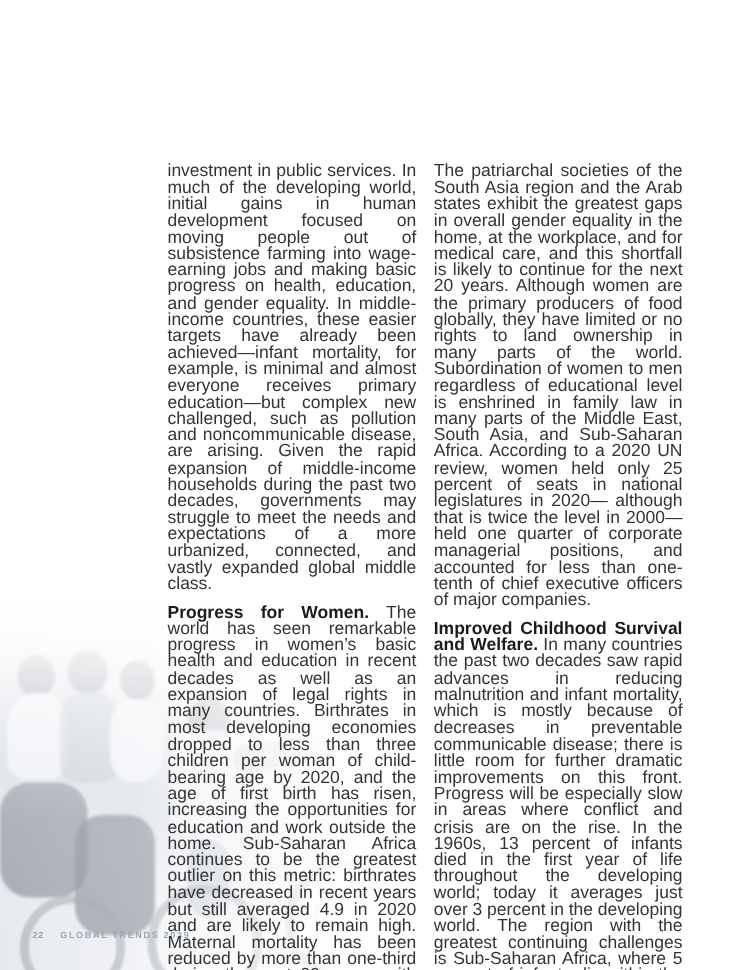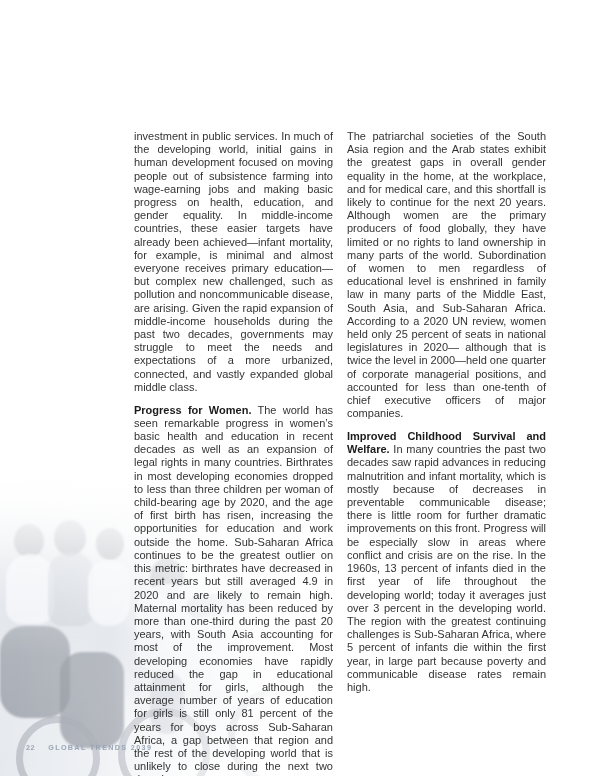--- a/index.html
+++ b/index.html
@@ -109,21 +109,21 @@
     display: flex;
     gap: 14px;
   }
   .col {
     width: 199px;
     flex: 0 0 199px;
   }
   .col p {
     margin: 0;
     color: #333333;
-    font-size: 11px;
+    font-size: 14px;
     line-height: 13.2px;
     text-align: justify;
     text-justify: inter-word;
     -webkit-hyphens: none;
     hyphens: none;
     word-spacing: -0.1px;
   }
   .col p + p { margin-top: 9.6px; }
   .lead {
     font-weight: 700;

